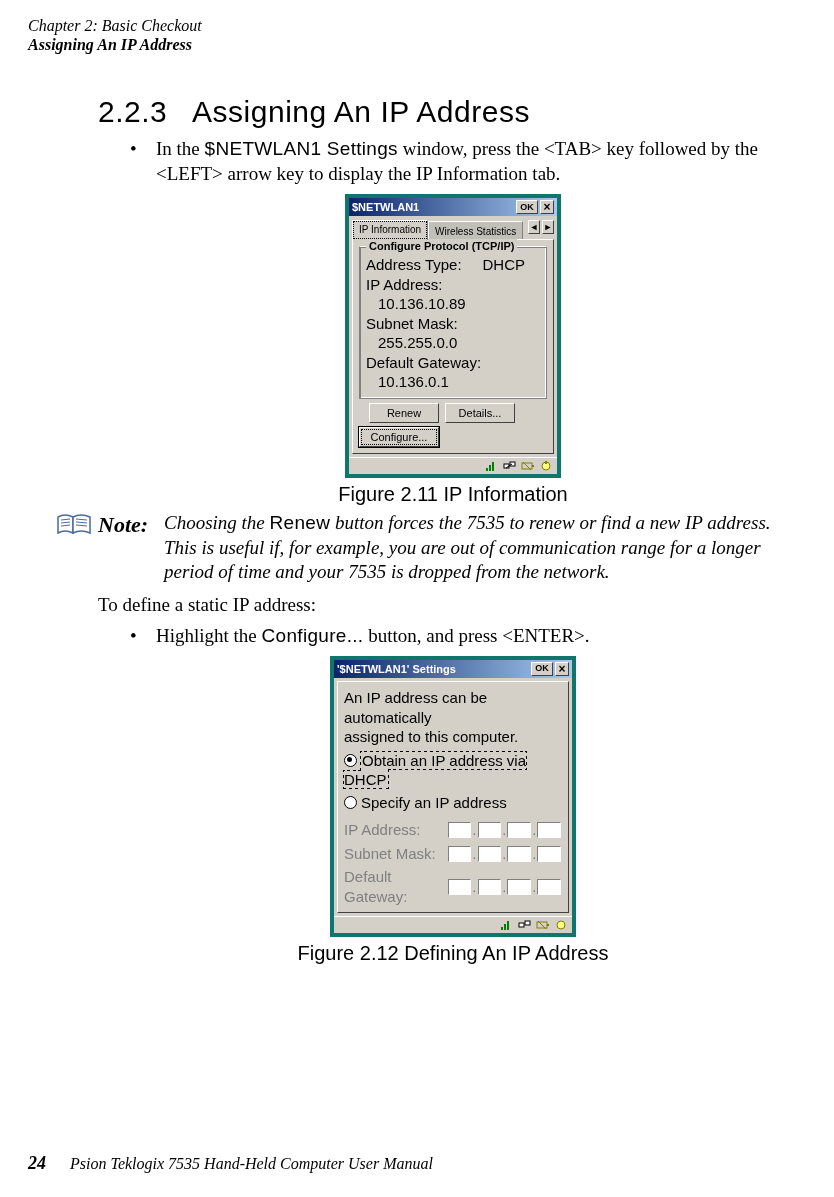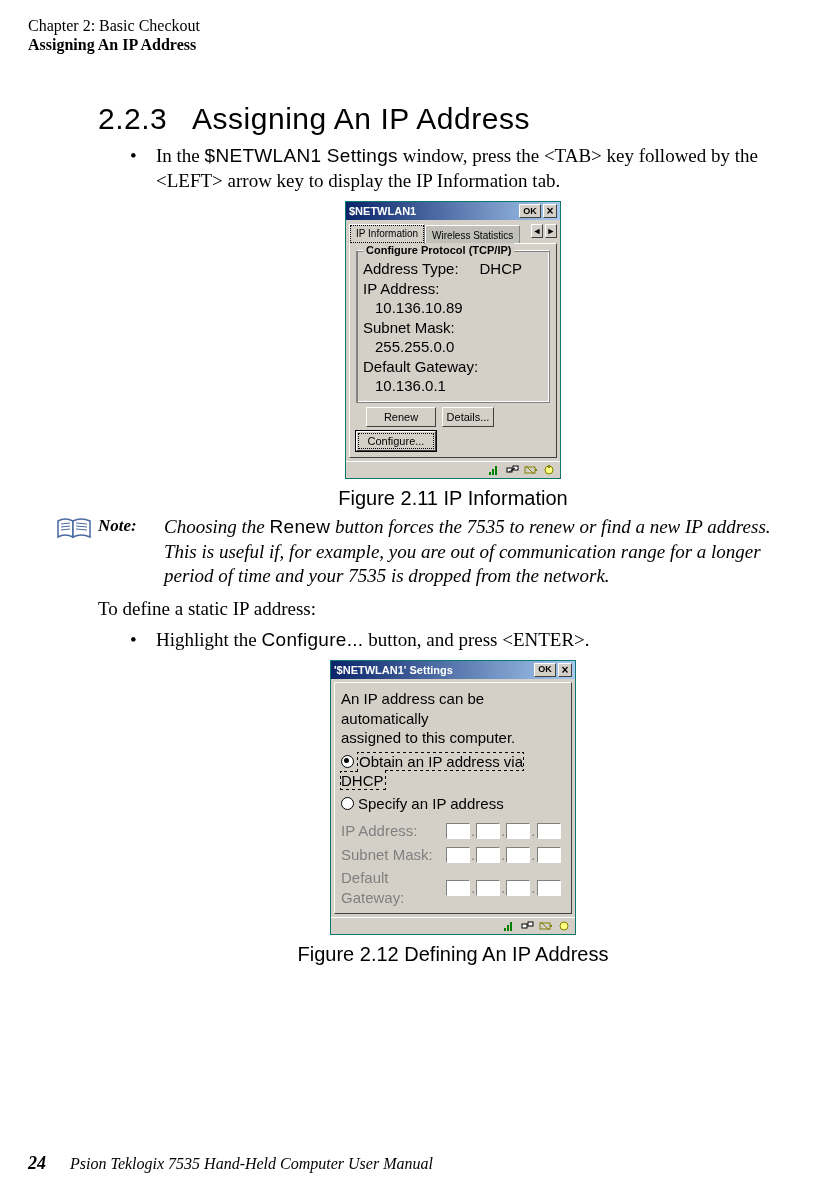--- a/index.html
+++ b/index.html
@@ -12,37 +12,38 @@
     font-size: 18px;
     line-height: 1.3;
     color: #000;
     position: relative;
     background: #fff;
   }
   .header {
     position: absolute;
     top: 16px;
     left: 28px;
+    font-style: italic;
     font-size: 16px;
     line-height: 1.2;
   }
   .header .line1 { font-weight: normal; }
   .header .line2 { font-weight: bold; }
   .content {
     position: absolute;
     top: 82px;
     left: 98px;
     width: 710px;
   }
   h2.section {
     font-family: 'Arial Narrow', Arial, sans-serif;
     font-stretch: condensed;
     font-weight: normal;
     font-size: 30px;
-    margin: 17px 0 6px 0;
+    margin: 10px 0 6px 0;
     letter-spacing: 0.5px;
   }
   .body-text {
     font-size: 19px;
     margin: 0 0 6px 0;
   }
   ul.bullets {
     margin: 4px 0 8px 0;
     padding-left: 58px;
     list-style: none;
@@ -80,21 +81,21 @@
     margin: 2px 0 8px -42px;
   }
   .note-icon {
     flex: 0 0 42px;
     padding-top: 2px;
   }
   .note-label {
     flex: 0 0 66px;
     font-style: italic;
     font-weight: bold;
-    font-size: 17px;
+    font-size: 22px;
   }
   .note-text {
     flex: 1;
     font-style: italic;
     font-size: 19px;
   }
   .book-svg { width: 36px; height: 24px; }
   .footer {
     position: absolute;
     bottom: 22px;
@@ -104,21 +105,21 @@
   .footer .pg { font-weight: bold; font-style: italic; font-size: 18px; margin-top: 10px; }
   .footer .ft { font-style: italic; margin-left: 20px; }
 
   
   .ce-window {
     display: inline-block;
     text-align: left;
     font-family: Tahoma, Arial, sans-serif;
     font-size: 11px;
     background: #d4d0c8;
-    border: 1px solid #0f766e;
+    border: 4px solid #0f766e;
     box-sizing: border-box;
   }
   .ce-title {
     display: flex;
     align-items: center;
     background: linear-gradient(to right, #0a246a, #a6caf0);
     color: #fff;
     font-weight: bold;
     padding: 2px 3px;
     height: 18px;
@@ -280,21 +281,21 @@
             <div class="ce-row"><span>Address Type:</span>&nbsp;&nbsp;&nbsp;&nbsp;&nbsp;<span>DHCP</span></div>
             <div class="ce-row">IP Address:</div>
             <div class="ce-row indent">10.136.10.89</div>
             <div class="ce-row">Subnet Mask:</div>
             <div class="ce-row indent">255.255.0.0</div>
             <div class="ce-row">Default Gateway:</div>
             <div class="ce-row indent">10.136.0.1</div>
           </div>
           <div style="display:flex; gap:6px; margin-bottom:4px; padding-left:10px;">
             <span class="ce-button underline-first" style="width:70px;">Renew</span>
-            <span class="ce-button underline-first" style="width:52px;">Details...</span>
+            <span class="ce-button underline-first" style="width:70px;">Details...</span>
           </div>
           <div style="padding-left:0;">
             <span class="ce-button selected underline-first" style="width:80px;">Configure...</span>
           </div>
         </div>
       </div>
       <div class="ce-taskbar">
         <svg class="signal-icon" viewBox="0 0 14 12">
             <rect x="1" y="8" width="2" height="3" fill="#008000"></rect>
             <rect x="4" y="5" width="2" height="6" fill="#008000"></rect>

